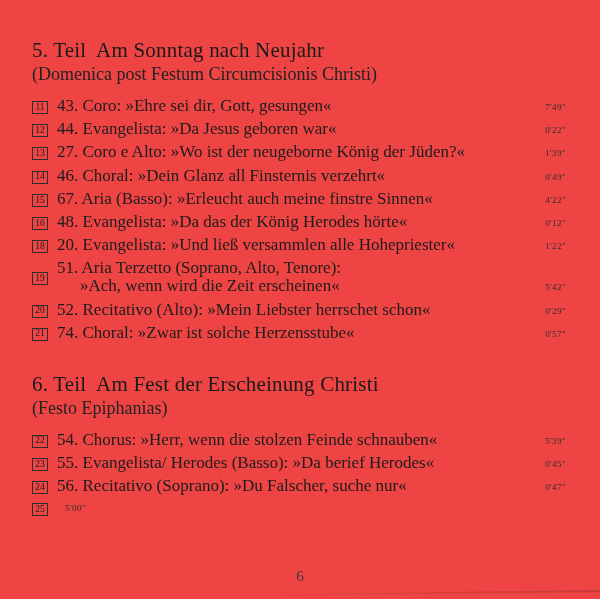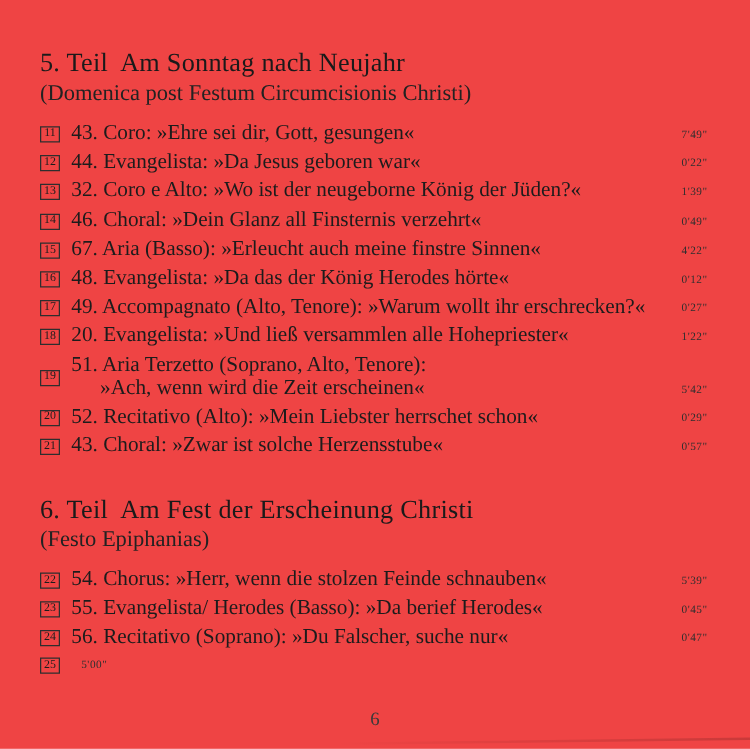--- a/index.html
+++ b/index.html
@@ -118,21 +118,21 @@
     <span class="track-box">12</span>
     <span class="track-text">
       <span class="track-line1">44. Evangelista: »Da Jesus geboren war«</span>
       
     </span>
     <span class="track-duration">0'22"</span>
   </div>
           <div class="track-row">
     <span class="track-box">13</span>
     <span class="track-text">
-      <span class="track-line1">32. Coro e Alto: »Wo ist der neugeborne König der Jüden?«</span>
+      <span class="track-line1">27. Coro e Alto: »Wo ist der neugeborne König der Jüden?«</span>
       
     </span>
     <span class="track-duration">1'39"</span>
   </div>
           <div class="track-row">
     <span class="track-box">14</span>
     <span class="track-text">
       <span class="track-line1">46. Choral: »Dein Glanz all Finsternis verzehrt«</span>
       
     </span>
@@ -146,28 +146,20 @@
     </span>
     <span class="track-duration">4'22"</span>
   </div>
           <div class="track-row">
     <span class="track-box">16</span>
     <span class="track-text">
       <span class="track-line1">48. Evangelista: »Da das der König Herodes hörte«</span>
       
     </span>
     <span class="track-duration">0'12"</span>
-  </div>
-          <div class="track-row">
-    <span class="track-box">17</span>
-    <span class="track-text">
-      <span class="track-line1">49. Accompagnato (Alto, Tenore): »Warum wollt ihr erschrecken?«</span>
-      
-    </span>
-    <span class="track-duration">0'27"</span>
   </div>
           <div class="track-row">
     <span class="track-box">18</span>
     <span class="track-text">
       <span class="track-line1">20. Evangelista: »Und ließ versammlen alle Hohepriester«</span>
       
     </span>
     <span class="track-duration">1'22"</span>
   </div>
           <div class="track-row">
@@ -182,21 +174,21 @@
     <span class="track-box">20</span>
     <span class="track-text">
       <span class="track-line1">52. Recitativo (Alto): »Mein Liebster herrschet schon«</span>
       
     </span>
     <span class="track-duration">0'29"</span>
   </div>
           <div class="track-row">
     <span class="track-box">21</span>
     <span class="track-text">
-      <span class="track-line1">43. Choral: »Zwar ist solche Herzensstube«</span>
+      <span class="track-line1">74. Choral: »Zwar ist solche Herzensstube«</span>
       
     </span>
     <span class="track-duration">0'57"</span>
   </div>
         </div>
     </div>
 
     <div class="section">
       <div class="section-title">6. Teil  Am Fest der Erscheinung Christi</div>
       <div class="section-subtitle">(Festo Epiphanias)</div>

